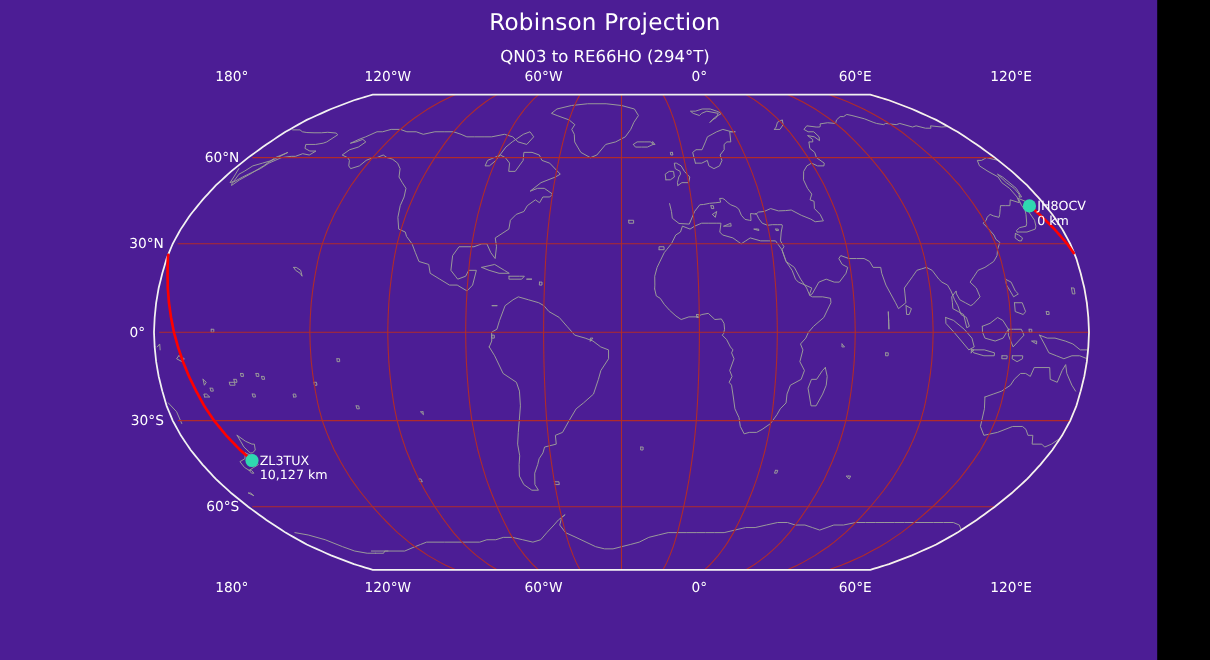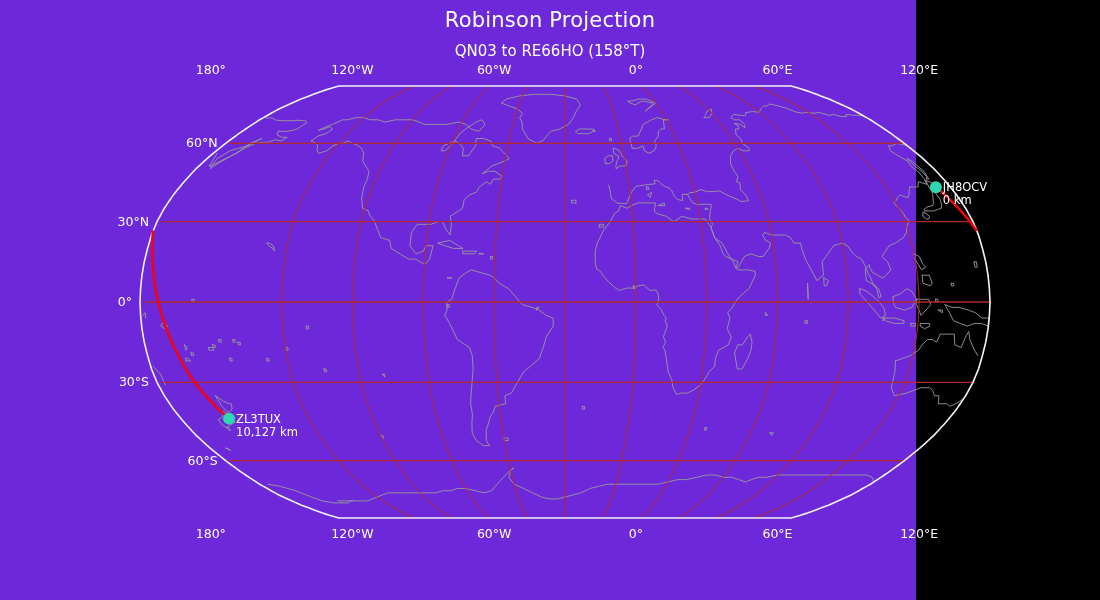--- a/index.html
+++ b/index.html
@@ -9,23 +9,23 @@
   }
   body {
     width: 1100px;
     height: 600px;
     overflow: hidden;
     font-family: "DejaVu Sans", sans-serif;
     color: #ffffff;
   }
   #stage {
     position: relative;
-    width: 916px;
+    width: 1052px;
     height: 600px;
-    background: #6d28d9;
+    background: #4c1d95;
   }
   #title {
     position: absolute;
     left: 0;
     top: 8px;
     width: 1100px;
     text-align: center;
     font-size: 21px;
     letter-spacing: 0.2px;
     color: #ffffff;
@@ -58,21 +58,21 @@
     font-size: 11.5px;
     fill: #ffffff;
   }
 </style>
 </head>
 <body>
 
 <div id="stage">
 
   <div id="title">Robinson Projection</div>
-  <div id="subtitle">QN03 to RE66HO (158°T)</div>
+  <div id="subtitle">QN03 to RE66HO (294°T)</div>
 
   <svg id="map-svg" width="1100" height="600">
     <g id="g-coastlines">
         <polyline points="608.70,185.11 610.44,192.26 611.19,198.38 617.30,203.18 626.63,203.72 631.43,192.26 636.14,186.17 639.73,185.90 645.10,184.84 650.76,184.31 655.13,183.78 654.23,180.36 656.97,180.36 659.16,181.67 661.08,183.78 664.34,186.17 669.02,188.02 671.64,190.14 673.95,195.71 677.28,199.45 681.38,200.25 682.76,200.51 682.31,194.11 687.22,194.64 689.57,192.79 694.62,192.26 700.58,189.61 707.67,191.73 714.07,191.46 719.30,190.93 728.42,195.71 737.07,199.18 741.07,201.58 748.53,200.78 745.61,194.91 740.39,189.61 740.07,182.99 736.40,181.67 737.99,176.44 734.13,171.21 730.49,163.47 730.61,155.79 733.53,150.80 737.80,148.31 743.22,150.80 749.03,150.80 749.32,148.31 742.24,143.33 740.64,138.51 736.20,134.90 735.34,129.00 738.88,129.00 738.74,126.70 734.13,123.25 740.29,124.40 744.99,127.85 744.63,124.40 739.76,119.80 734.67,119.80 730.85,117.64 733.42,114.39 741.96,115.48 745.27,115.48 745.74,114.39 745.48,112.66 748.25,112.23 752.37,111.58 759.60,112.23 760.51,108.98 763.75,106.01 766.86,106.01 769.78,104.04 774.51,105.03 785.81,107.99 793.75,111.15 796.90,112.23 803.33,113.31 805.01,112.23 814.75,113.31 817.98,112.23 829.61,115.48 832.82,114.39 841.31,116.56 846.31,116.56 845.97,114.39 856.07,115.48 861.92,115.04" fill="none" stroke="#9a9a9a" stroke-width="0.9" stroke-linejoin="round" stroke-linecap="round"></polyline>
         <polyline points="266.04,118.07 272.76,118.07 274.87,119.80 278.98,120.49 285.47,120.72 292.29,120.72 298.01,120.26 305.63,120.95 307.00,122.56 297.08,129.00 293.83,130.15 286.97,131.30 278.00,131.30 277.24,134.90 281.69,137.31 287.21,137.31 281.18,140.92 275.15,139.72 268.53,142.12 264.78,142.12 255.76,143.33 244.37,148.31 236.67,153.30 228.52,157.07 220.55,160.91 211.14,166.04 210.49,168.60 217.88,163.47 227.20,158.35 239.56,150.80 250.11,143.33 261.79,138.51 247.24,145.82 238.61,148.31 229.87,150.80 221.95,155.79 217.26,158.35 212.49,164.76 209.11,166.04 212.54,160.91 217.13,153.30" fill="none" stroke="#9a9a9a" stroke-width="0.9" stroke-linejoin="round" stroke-linecap="round"></polyline>
         <polyline points="907.50,145.82 896.86,143.33 894.59,144.57 892.28,145.82 888.47,145.82 890.44,150.80 898.19,155.79 907.44,160.91 910.72,166.04 917.70,171.21 924.56,179.05 926.76,184.31 918.38,181.67 918.10,186.96 913.82,186.96 909.54,186.96 909.32,189.61 908.81,194.91 908.20,197.58 903.05,196.24 900.10,194.91 897.27,197.58 896.59,200.25 893.68,202.92 898.87,208.26 903.57,213.61 905.42,217.63 908.91,220.31 906.84,227.00 906.39,232.36 903.35,237.72 899.38,240.40 895.39,243.08 889.06,245.75 885.54,251.11 881.90,256.47 887.58,261.82 890.98,269.86 884.74,276.56 882.49,277.89 877.58,275.22 872.55,272.54 869.54,267.18 869.21,264.50 867.20,267.18 865.18,269.86 865.83,275.22 866.22,280.57 871.12,283.25 876.03,285.93 878.90,297.98 881.21,296.64 878.59,288.61 873.67,285.93 870.73,277.89 867.85,272.54 864.53,264.50 861.39,259.15 856.27,256.47 853.48,253.79 847.40,245.75 842.25,243.08 837.88,244.41 833.51,245.75 829.80,251.11 825.97,256.47 822.13,261.82 822.69,267.18 823.53,275.22 816.80,280.57 814.13,275.22 805.38,259.15 801.55,248.43 800.66,243.08 793.73,243.08 790.57,237.72 785.55,235.04 778.65,235.04 771.76,235.04 764.34,232.36 762.57,235.04 765.63,240.40 770.63,243.08 769.08,248.43 763.06,256.47 758.40,256.47 751.12,253.79 744.42,256.47 738.35,267.18 736.10,268.52 733.30,261.82 727.85,253.79 722.11,243.08 714.61,237.72 710.85,227.00 712.73,224.33 709.54,218.97 710.21,210.93 711.25,205.59 710.92,204.25 706.50,204.25 702.07,204.25 697.77,204.79 692.94,202.92 689.88,198.91 687.94,194.91 686.65,194.11" fill="none" stroke="#9a9a9a" stroke-width="0.9" stroke-linejoin="round" stroke-linecap="round"></polyline>
         <polyline points="595.16,262.63 596.65,269.06 600.20,271.20 603.79,276.56 608.55,281.91 614.50,287.27 619.24,290.48 626.30,288.07 633.37,288.07 638.05,285.93 643.92,284.86 649.90,290.48 655.79,289.95 658.19,293.96 658.71,299.32 657.78,303.34 656.59,304.68 660.56,308.70 664.03,315.39 666.32,318.07 665.08,320.75 667.30,326.11 663.39,336.82 665.51,342.18 662.87,347.53 665.04,350.21 666.66,360.92 668.11,371.64 671.82,379.67 673.02,387.71 676.50,394.40 681.17,393.07 687.87,393.07 692.80,390.39 700.51,385.03 706.29,377.00 709.35,371.64 714.61,366.28 715.46,358.25 718.55,350.21 728.37,344.85 731.32,336.82 727.17,328.78 729.94,318.07 727.73,312.71 732.55,307.36 735.00,302.00 739.62,296.64 748.91,288.61 755.37,275.22 755.06,271.20 747.92,269.86 738.54,269.86 736.10,268.52 736.01,267.18 737.98,261.82 725.78,256.47 723.20,253.79 720.09,245.75 714.61,237.72 710.85,227.00 705.03,218.97 698.25,218.97 691.48,218.97 682.02,216.29 677.92,218.97 673.80,221.65 666.26,216.29 656.93,213.61 654.36,210.93 655.44,202.92 651.03,202.92 644.41,202.92 637.79,202.92 631.48,205.59 627.32,208.26 620.40,205.59 618.62,210.93 614.33,213.61 610.33,221.65 606.02,227.00 603.85,229.68 597.35,243.08 595.20,251.11 595.34,259.15 595.16,262.63" fill="none" stroke="#9a9a9a" stroke-width="0.9" stroke-linejoin="round" stroke-linecap="round"></polyline>
         <polyline points="750.27,334.14 752.00,342.18 751.12,350.21 747.86,358.25 741.90,368.96 737.30,368.96 735.97,360.92 734.56,352.89 737.70,344.85 742.37,344.85 747.72,336.82 750.27,334.14" fill="none" stroke="#9a9a9a" stroke-width="0.9" stroke-linejoin="round" stroke-linecap="round"></polyline>
         <polyline points="318.80,130.15 323.69,129.00 329.84,126.70 332.56,129.00 325.80,133.70 317.89,136.11 311.06,140.92 316.10,143.33 317.64,145.82 317.04,150.80 318.75,153.30 326.73,150.80 332.86,145.82 338.73,143.33 342.50,143.33 348.40,140.92 351.93,143.33 356.64,144.57 361.48,148.31 363.70,153.30 362.74,160.91 365.70,166.04 369.06,171.21 367.35,179.05 363.84,186.96 361.71,197.58 362.45,208.26 368.41,210.93 369.58,214.95 374.60,221.65 377.62,229.68 380.86,237.72 389.74,240.40 391.07,248.43 399.82,253.79 408.63,259.15 415.64,259.15 420.08,261.82 424.60,264.50 429.64,259.15 433.06,245.75 426.12,245.75 423.31,251.11 416.11,253.79 414.02,251.11 409.91,245.75 411.49,232.36 417.27,224.33 426.36,224.33 430.90,224.33 438.07,221.65 442.60,221.65 446.18,229.68 450.13,235.04 451.36,224.33 450.23,216.29 462.61,208.26 463.99,200.25 469.26,194.91 476.28,192.26 479.40,186.96 486.71,181.67 490.52,184.31 493.51,179.05 499.82,179.05 502.32,176.44 494.87,171.21 488.68,171.21 481.96,173.83 491.79,166.04 504.92,160.91 509.36,158.35 499.72,148.31 492.69,145.82 490.31,140.92 483.65,138.51 476.26,138.51 475.57,145.82 468.40,155.79 462.48,155.79 463.24,148.31 459.41,143.33 454.83,140.92 443.22,145.82 441.02,150.80 444.90,150.80 450.83,145.82 459.90,133.70 465.64,129.00 475.76,122.10 481.86,119.80 485.17,124.40 478.90,131.30 470.96,129.00 466.08,124.40 458.60,122.10 446.99,124.40 440.04,124.40 431.37,124.40 424.42,124.40 419.13,122.10 412.30,119.80 403.81,119.80 395.33,119.80 384.81,122.10 378.36,119.80 369.88,119.80 363.97,117.64 355.59,117.64 347.82,119.80 342.73,119.80 332.44,124.40 326.33,126.70 318.80,130.15" fill="none" stroke="#9a9a9a" stroke-width="0.9" stroke-linejoin="round" stroke-linecap="round"></polyline>
         <polyline points="536.72,143.33 528.02,138.51 525.13,133.70 522.42,129.00 522.10,122.10 519.77,117.64 522.56,113.31 517.32,108.98 511.79,107.00 506.46,105.03 501.33,103.05 506.32,99.09 519.54,95.92 534.26,94.33 551.03,94.33 565.00,95.92 576.74,99.09 580.40,105.03 576.28,111.15 573.38,117.64 568.47,124.40 559.68,129.00 550.65,131.30 542.59,140.92 536.72,143.33" fill="none" stroke="#9a9a9a" stroke-width="0.9" stroke-linejoin="round" stroke-linecap="round"></polyline>

